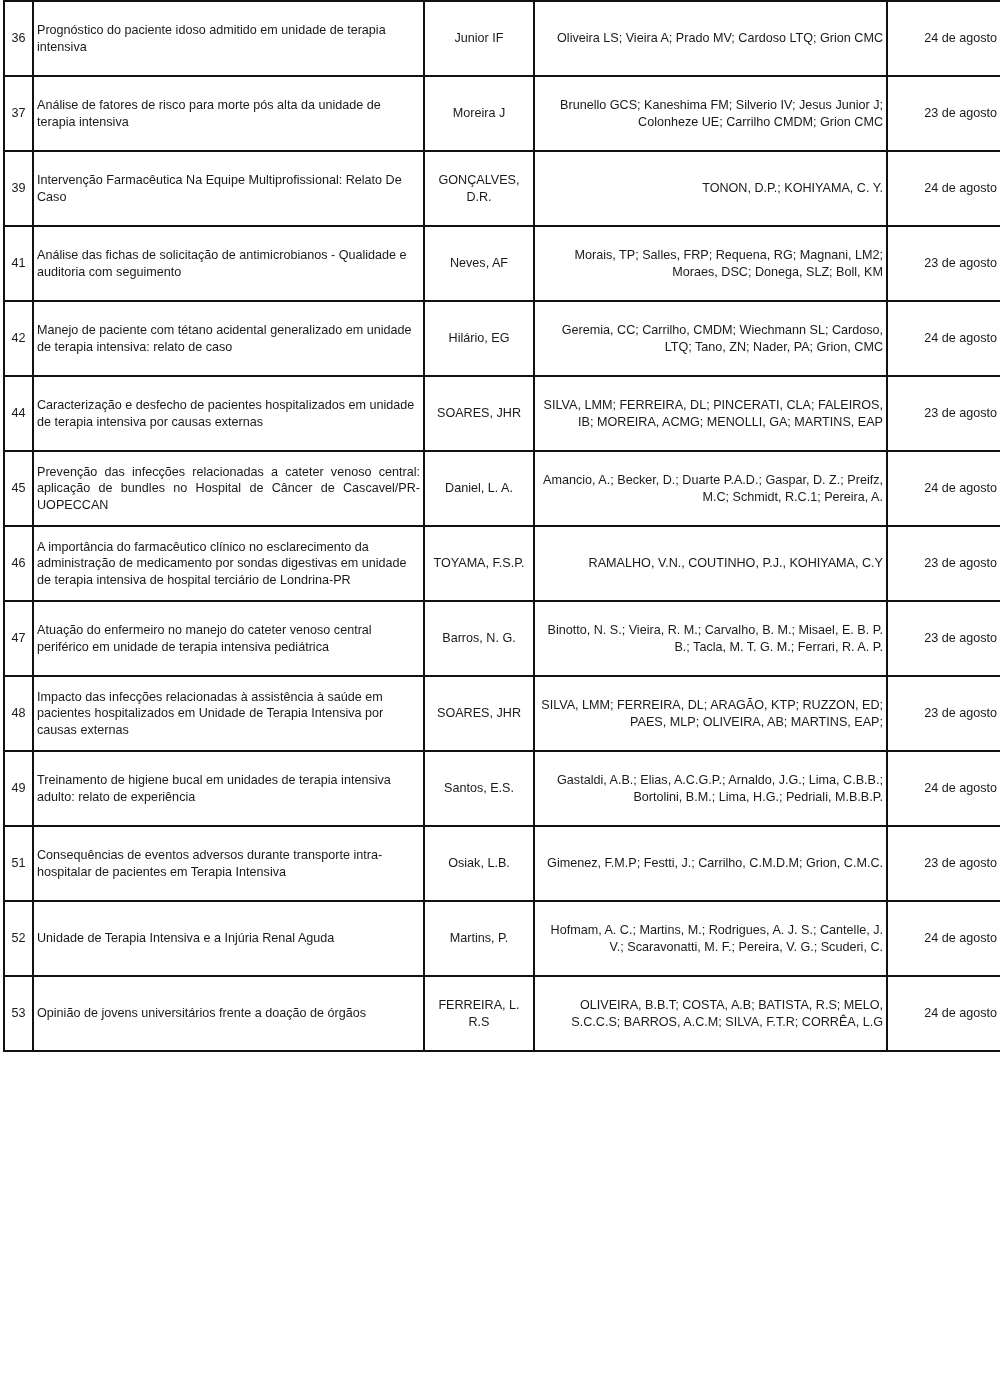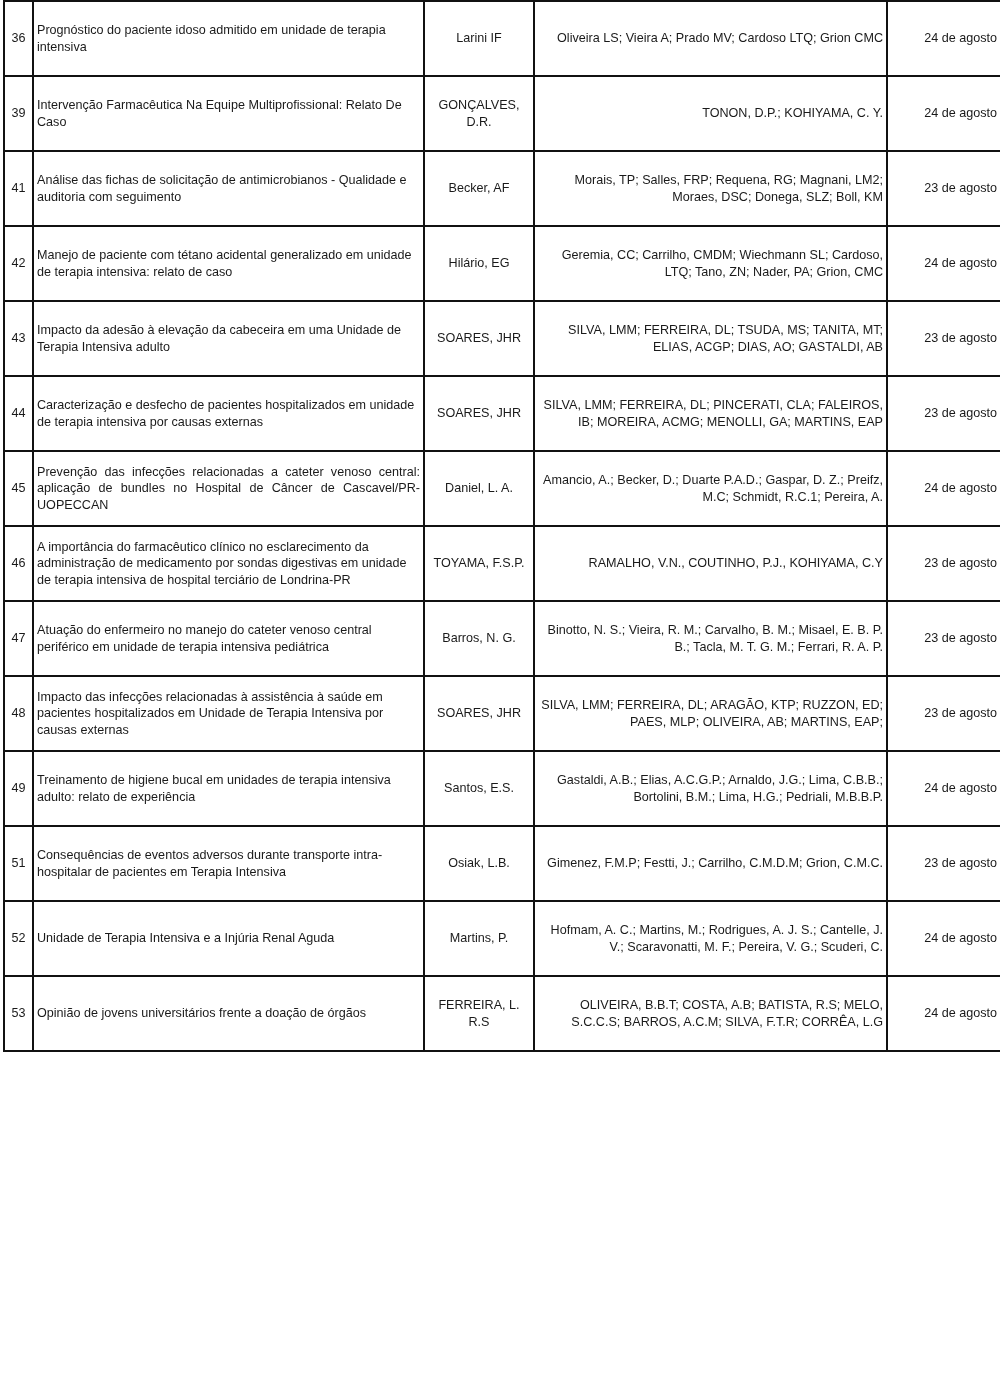--- a/index.html
+++ b/index.html
@@ -64,51 +64,51 @@
     }
   </style>
 </head>
 <body>
 
 <table class="schedule">
   <tbody id="table-body">
   <tr>
     <td class="col-num">36</td>
     <td class="col-title">Prognóstico do paciente idoso admitido em unidade de terapia intensiva</td>
-    <td class="col-author">Larini IF</td>
+    <td class="col-author">Junior IF</td>
     <td class="col-coauthors">Oliveira LS; Vieira A; Prado MV; Cardoso LTQ; Grion CMC</td>
     <td class="col-date">24 de agosto</td>
+  </tr>
+      <tr>
+    <td class="col-num">37</td>
+    <td class="col-title">Análise de fatores de risco para morte pós alta da unidade de terapia intensiva</td>
+    <td class="col-author">Moreira J</td>
+    <td class="col-coauthors">Brunello GCS; Kaneshima FM; Silverio IV; Jesus Junior J; Colonheze UE; Carrilho CMDM; Grion CMC</td>
+    <td class="col-date">23 de agosto</td>
   </tr>
       <tr>
     <td class="col-num">39</td>
     <td class="col-title">Intervenção Farmacêutica Na Equipe Multiprofissional: Relato De Caso</td>
     <td class="col-author">GONÇALVES, D.R.</td>
     <td class="col-coauthors">TONON, D.P.; KOHIYAMA, C. Y.</td>
     <td class="col-date">24 de agosto</td>
   </tr>
       <tr>
     <td class="col-num">41</td>
     <td class="col-title">Análise das fichas de solicitação de antimicrobianos - Qualidade e auditoria com seguimento</td>
-    <td class="col-author">Becker, AF</td>
+    <td class="col-author">Neves, AF</td>
     <td class="col-coauthors">Morais, TP; Salles, FRP; Requena, RG; Magnani, LM2; Moraes, DSC; Donega, SLZ; Boll, KM</td>
     <td class="col-date">23 de agosto</td>
   </tr>
       <tr>
     <td class="col-num">42</td>
     <td class="col-title">Manejo de paciente com tétano acidental generalizado em unidade de terapia intensiva: relato de caso</td>
     <td class="col-author">Hilário, EG</td>
     <td class="col-coauthors">Geremia, CC; Carrilho, CMDM; Wiechmann SL; Cardoso, LTQ; Tano, ZN; Nader, PA; Grion, CMC</td>
     <td class="col-date">24 de agosto</td>
-  </tr>
-      <tr>
-    <td class="col-num">43</td>
-    <td class="col-title">Impacto da adesão à elevação da cabeceira em uma Unidade de Terapia Intensiva adulto</td>
-    <td class="col-author">SOARES, JHR</td>
-    <td class="col-coauthors">SILVA, LMM; FERREIRA, DL; TSUDA, MS; TANITA, MT; ELIAS, ACGP; DIAS, AO; GASTALDI, AB</td>
-    <td class="col-date">23 de agosto</td>
   </tr>
       <tr>
     <td class="col-num">44</td>
     <td class="col-title">Caracterização e desfecho de pacientes hospitalizados em unidade de terapia intensiva por causas externas</td>
     <td class="col-author">SOARES, JHR</td>
     <td class="col-coauthors">SILVA, LMM; FERREIRA, DL; PINCERATI, CLA; FALEIROS, IB; MOREIRA, ACMG; MENOLLI, GA; MARTINS, EAP</td>
     <td class="col-date">23 de agosto</td>
   </tr>
       <tr>
     <td class="col-num">45</td>

